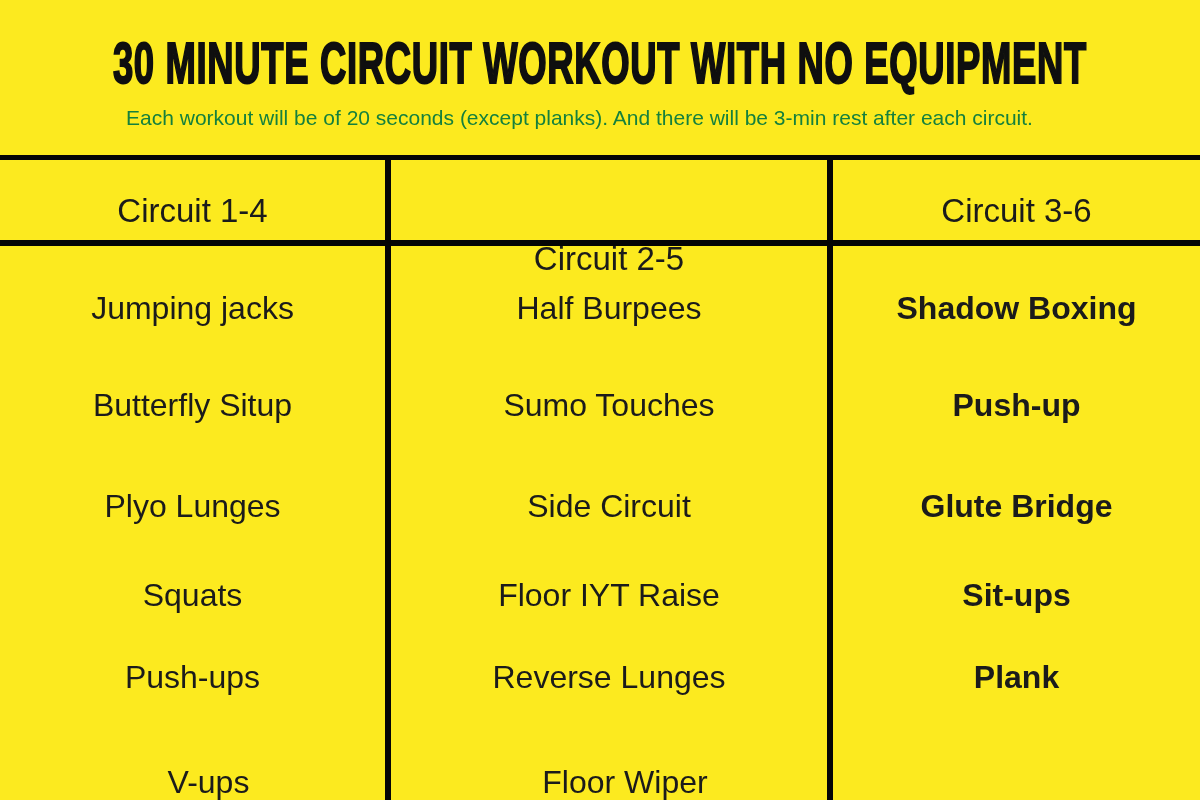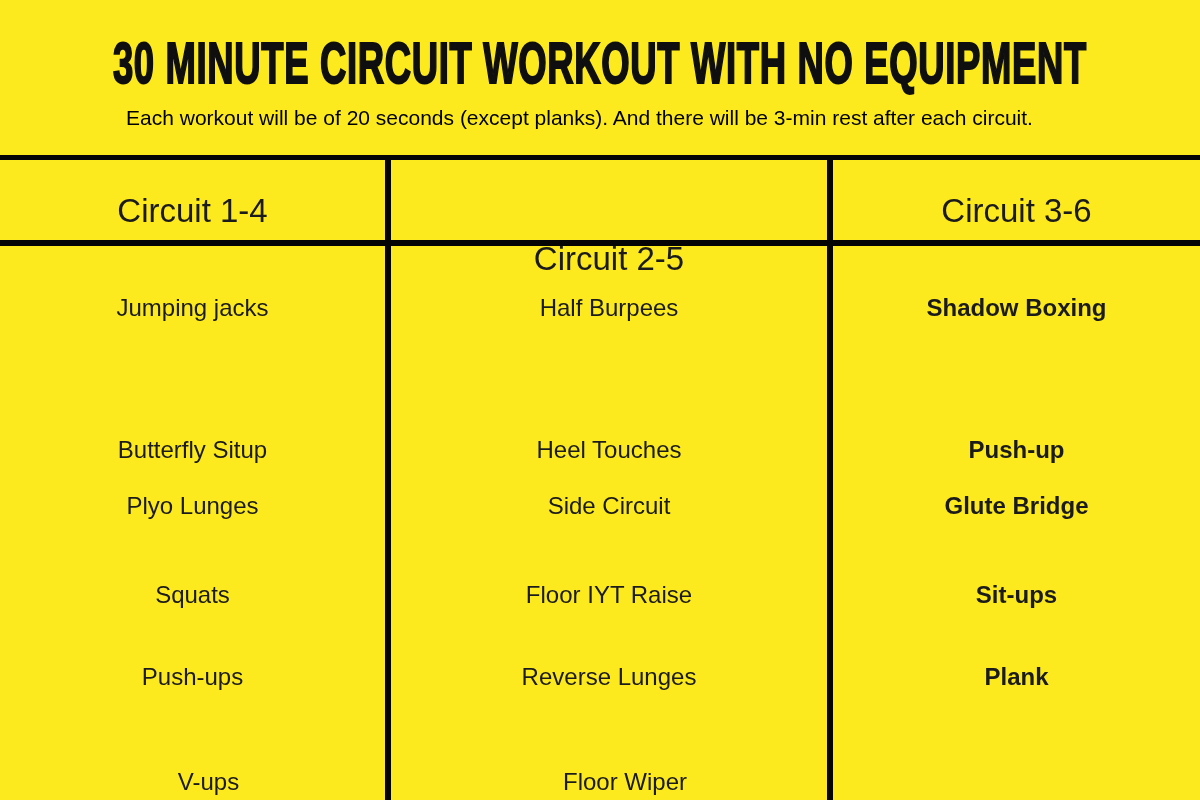--- a/index.html
+++ b/index.html
@@ -38,21 +38,21 @@
     transform: scaleX(0.64);
     transform-origin: center center;
   }
   .subtitle {
     position: absolute;
     top: 106px;
     left: 0;
     width: 1159px;
     text-align: center;
     font-size: 21px;
-    color: #000000;
+    color: #15803d;
   }
   
   .hline { position: absolute; left: 0; width: 1200px; background: #050505; }
   .hline-1 { top: 155px; height: 5px; }
   .hline-2 { top: 240px; height: 6px; }
   .vline { position: absolute; top: 155px; bottom: 0; width: 6px; background: #050505; }
   .vline-1 { left: 385px; }
   .vline-2 { left: 827px; }
   
   .colhead {
@@ -76,26 +76,26 @@
   }
   .col-1 { left: 0;     width: 385px; }
   .col-2 { left: 391px; width: 436px; }
   .col-3 { left: 833px; width: 367px; font-weight: bold; }
   .cell {
     position: absolute;
     left: 0;
     right: 0;
     transform: translateY(-50%);
     text-align: center;
-    font-size: 24px;
+    font-size: 32px;
     color: #1b1b1b;
     white-space: nowrap;
   }
   .cell:nth-child(1) { top: 62px;  }
-  .cell:nth-child(2) { top: 159px; margin-top: 45px; }
+  .cell:nth-child(2) { top: 159px; }
   .cell:nth-child(3) { top: 260px; }
   .cell:nth-child(4) { top: 349px; }
   .cell:nth-child(5) { top: 431px; }
   .cell:nth-child(6) { top: 536px; padding-left: 32px; }
 </style>
 </head>
 <body>
 
 <div class="poster">
 
@@ -118,21 +118,21 @@
     <div class="cell">Jumping jacks</div>
     <div class="cell">Butterfly Situp</div>
     <div class="cell">Plyo Lunges</div>
     <div class="cell">Squats</div>
     <div class="cell">Push-ups</div>
     <div class="cell">V-ups</div>
   </div>
 
   <div class="col col-2">
     <div class="cell">Half Burpees</div>
-    <div class="cell">Heel Touches</div>
+    <div class="cell">Sumo Touches</div>
     <div class="cell">Side Circuit</div>
     <div class="cell">Floor IYT Raise</div>
     <div class="cell">Reverse Lunges</div>
     <div class="cell">Floor Wiper</div>
   </div>
 
   <div class="col col-3">
     <div class="cell">Shadow Boxing</div>
     <div class="cell">Push-up</div>
     <div class="cell">Glute Bridge</div>

